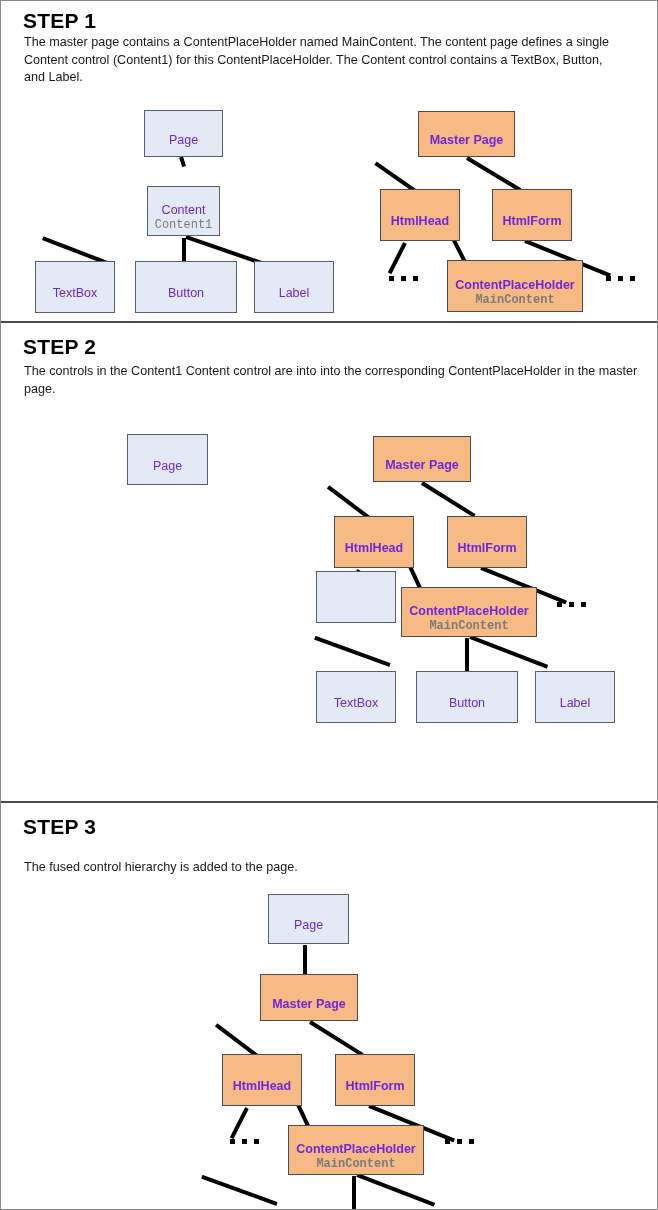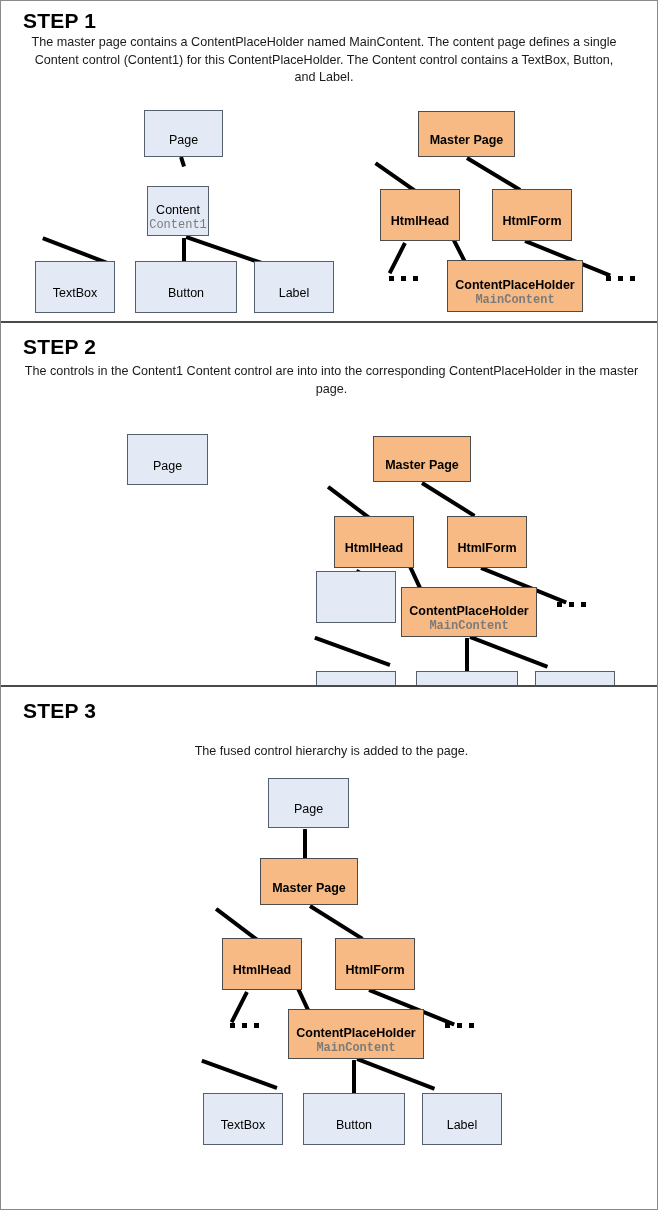--- a/index.html
+++ b/index.html
@@ -1,47 +1,47 @@
 <!DOCTYPE html>
 <html><head>
 <meta charset="utf-8">
 <style>
   html,body{margin:0;padding:0;background:#fff;}
   body{width:658px;height:1210px;font-family:"Liberation Sans",sans-serif;-webkit-font-smoothing:antialiased;}
   #page{position:relative;width:658px;height:1210px;box-sizing:border-box;border:1px solid #8a8a8a;background:#fff;overflow:hidden;}
   .panel{position:relative;box-sizing:border-box;border-bottom:2px solid #4a4a4a;overflow:hidden;}
   .panel.last{border-bottom:none;}
   #step1{height:322px;}
-  #step2{height:364px;}
+  #step2{height:480px;}
   #step3{height:508px;}
   .step-title{position:absolute;font-size:21px;font-weight:bold;color:#000;letter-spacing:.2px;}
-  .step-desc{position:absolute;font-size:12.6px;line-height:17.5px;color:#1a1a1a;text-align:center;}
+  .step-desc{position:absolute;font-size:12.6px;line-height:17.5px;color:#1a1a1a;}
   .node{position:absolute;box-sizing:border-box;border:1px solid #555;display:flex;flex-direction:column;align-items:center;justify-content:center;z-index:3;}
   .node.blue{background:#e3eaf5;border-color:#55606e;}
   .node.orange{background:#f7ba85;border-color:#4c4c4c;font-weight:bold;}
-  .node .t1{font-size:12.5px;color:#000000;line-height:14px;white-space:nowrap;margin-top:12px;}
+  .node .t1{font-size:12.5px;color:#6d28d9;line-height:14px;white-space:nowrap;margin-top:12px;}
   .node .t2{font-family:"Liberation Mono",monospace;font-size:12px;color:#7b7b7b;line-height:14px;white-space:nowrap;margin-top:1px;}
   .edge{position:absolute;background:#000;transform-origin:0 50%;height:4px;z-index:1;border-radius:.5px;}
   .dots{position:absolute;z-index:2;display:flex;gap:7px;align-items:center;}
   .dots i{display:block;width:5px;height:5px;background:#000;}
 </style>
 </head>
 <body>
 
 <div id="page">
 
   <section class="panel" id="step1">
     <div class="step-title" style="left:22px;top:8px;">STEP 1</div>
     <div class="step-desc" style="left:23px;top:33px;width:600px;">The master page contains a ContentPlaceHolder named MainContent. The content page defines a single Content control (Content1) for this ContentPlaceHolder. The Content control contains a TextBox, Button, and Label.</div>
 
     <div class="node blue" style="left:143px;top:109px;width:79px;height:47px;">
       <span class="t1">Page</span>
     </div>
     <div class="edge" style="left:180px;top:154px;width:10px;transform:rotate(72deg);"></div>
-    <div class="node blue" style="left:146px;top:185px;width:62px;height:50px;">
+    <div class="node blue" style="left:146px;top:185px;width:73px;height:50px;">
       <span class="t1">Content</span>
       <span class="t2">Content1</span>
     </div>
     <div class="edge" style="left:109px;top:261px;width:72px;transform:rotate(-159deg);"></div>
     <div class="edge" style="left:183px;top:235px;width:25px;transform:rotate(90deg);"></div>
     <div class="edge" style="left:185px;top:234px;width:85px;transform:rotate(19deg);"></div>
     <div class="node blue" style="left:34px;top:260px;width:80px;height:52px;">
       <span class="t1">TextBox</span>
     </div>
     <div class="node blue" style="left:134px;top:260px;width:102px;height:52px;">

